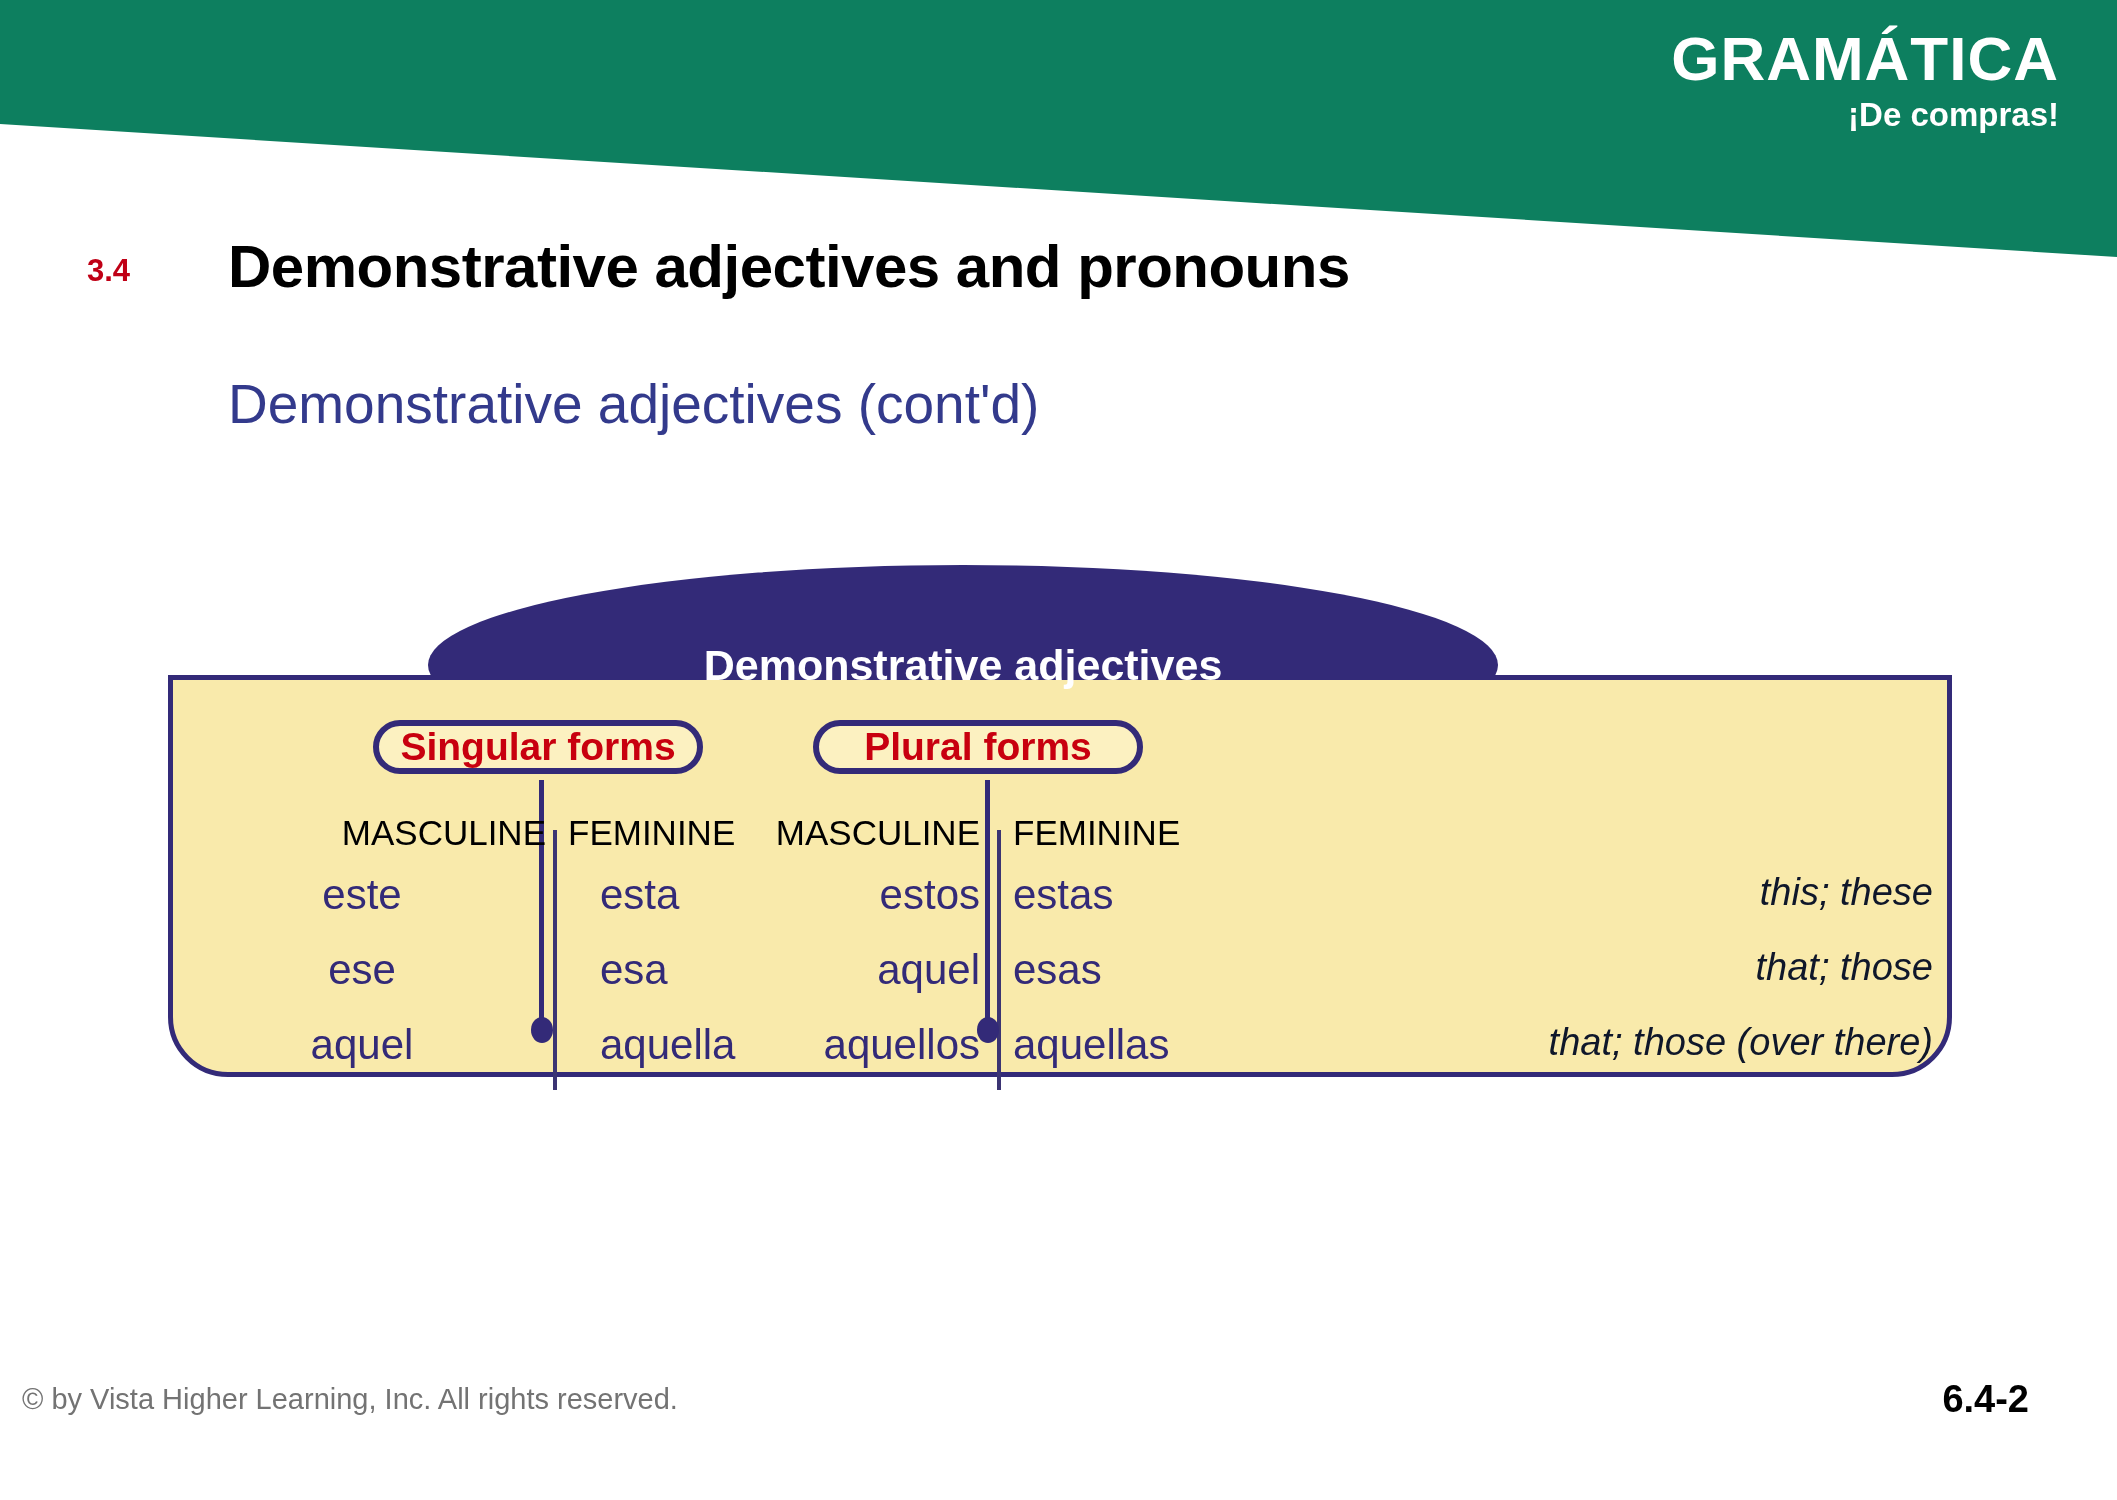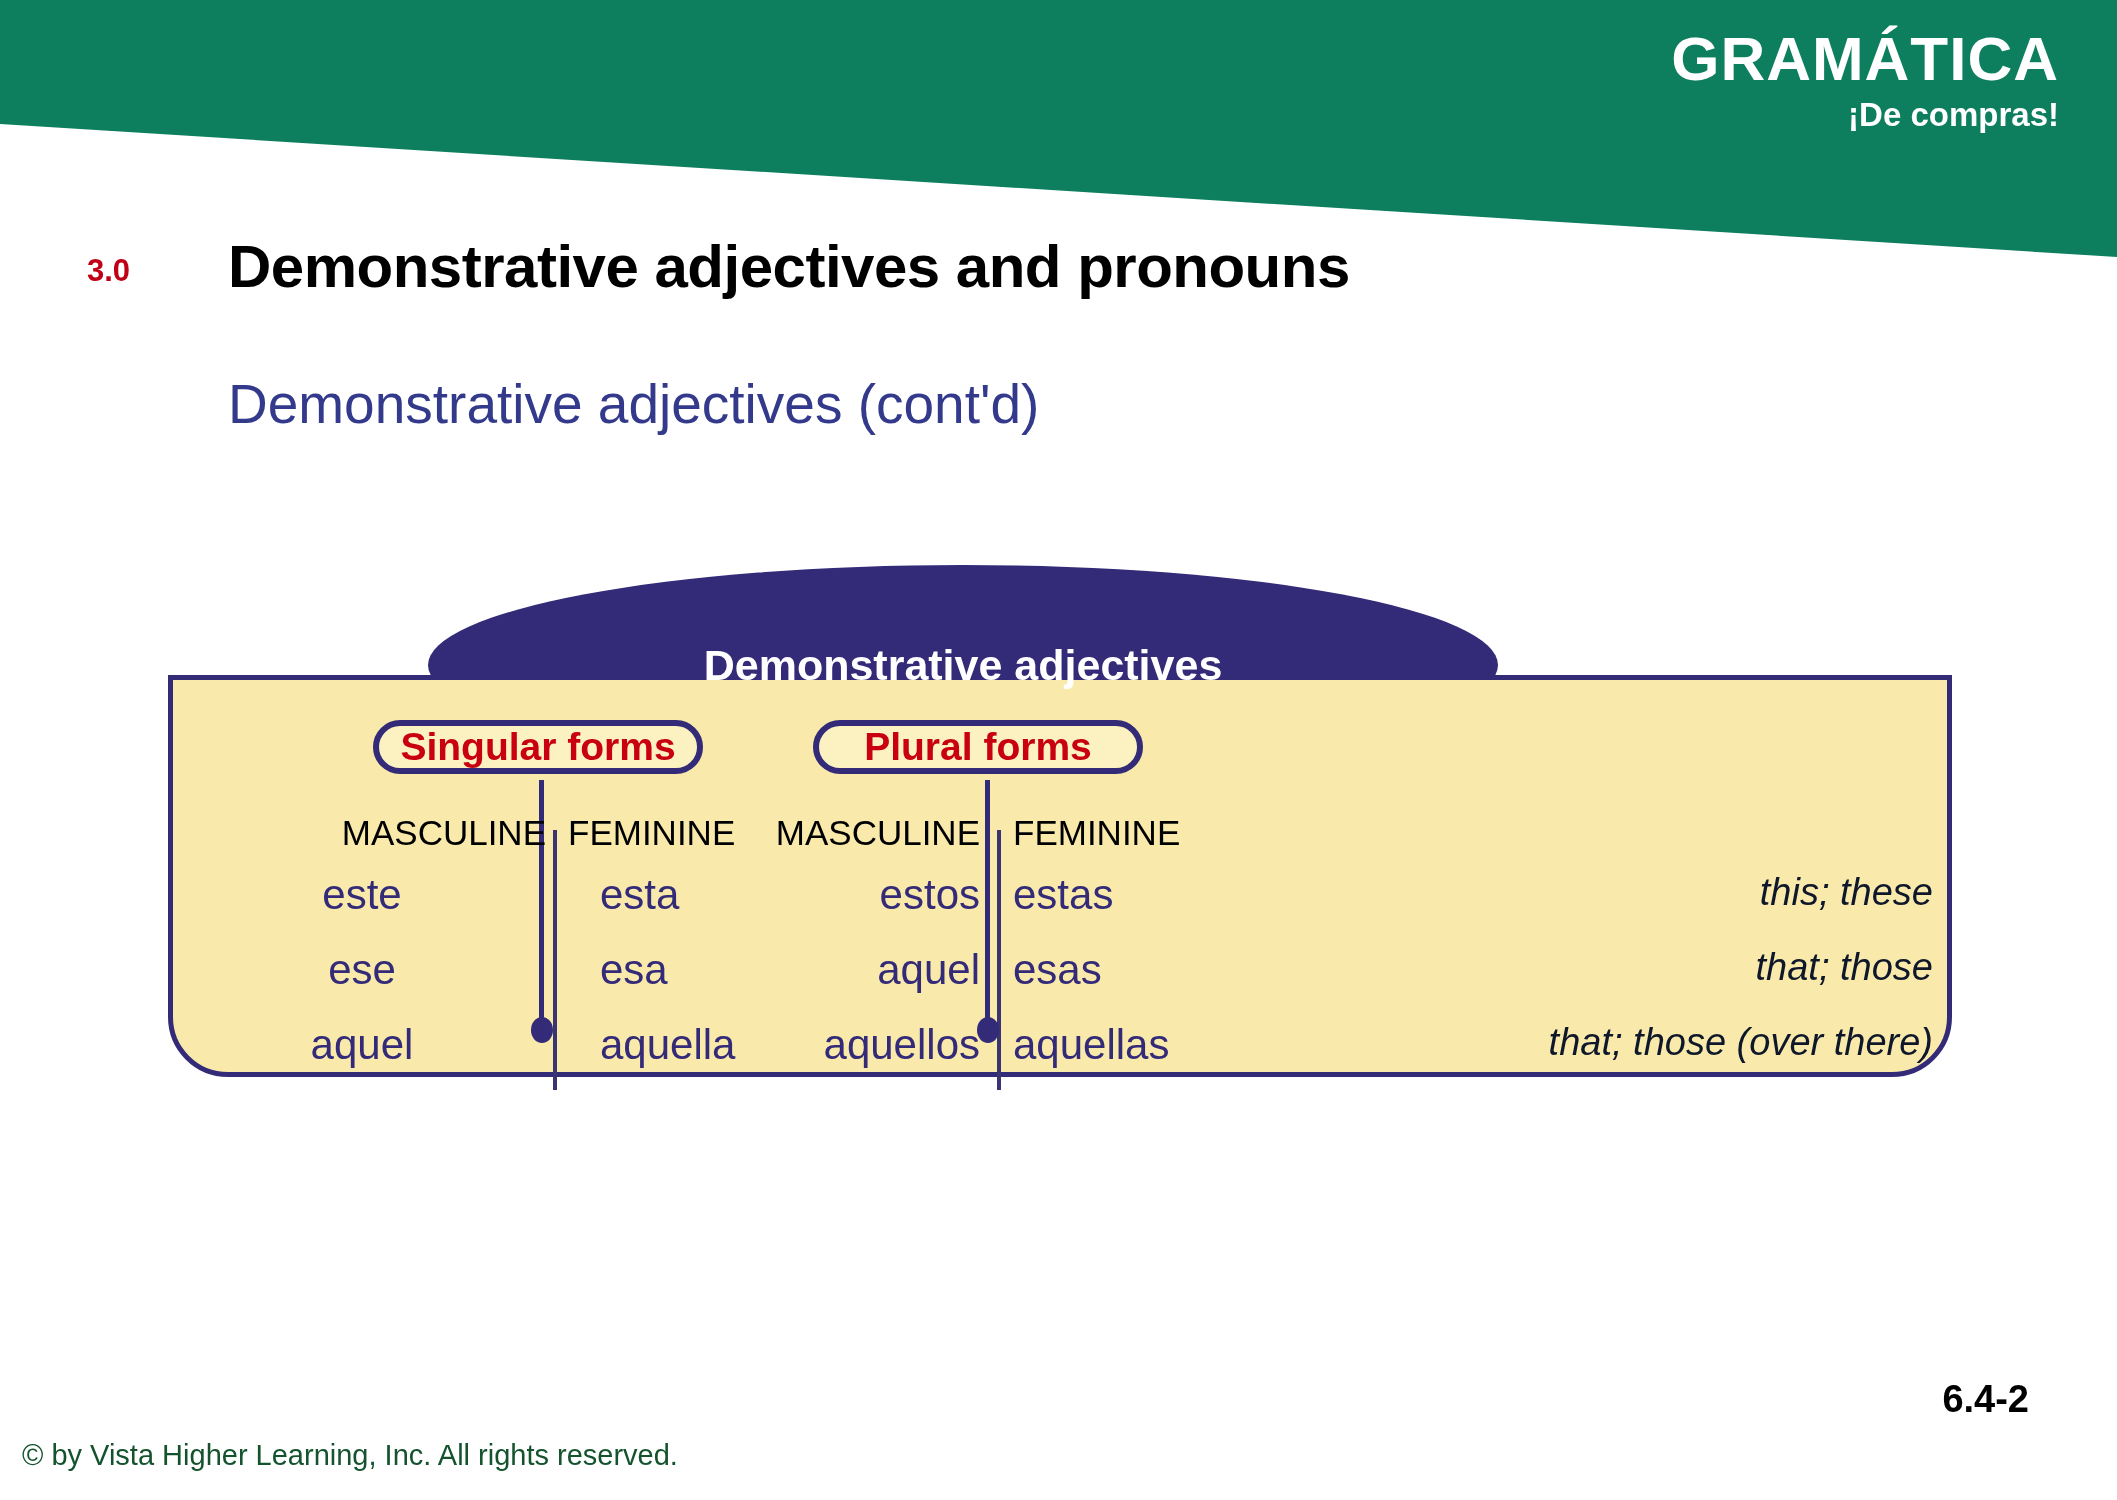--- a/index.html
+++ b/index.html
@@ -232,22 +232,22 @@
     text-align: right;
     color: #0f172a;
     font-style: italic;
     font-size: 38px;
   }
 
   
   .footer-copy {
     position: absolute;
     left: 22px;
-    top: 1439px;
-    color: #14532d;
+    top: 1383px;
+    color: #737373;
     font-size: 29px;
     font-weight: normal;
     z-index: 4;
     white-space: nowrap;
   }
   .footer-page {
     position: absolute;
     right: 88px;
     top: 1378px;
     color: #000000;
@@ -257,21 +257,21 @@
     white-space: nowrap;
   }
 </style>
 </head>
 <body>
 
 <div class="header-banner"></div>
 <div class="header-title">GRAMÁTICA</div>
 <div class="header-subtitle">¡De compras!</div>
 
-<div class="section-num">3.0</div>
+<div class="section-num">3.4</div>
 <div class="slide-title">Demonstrative adjectives and pronouns</div>
 <div class="slide-subtitle">Demonstrative adjectives (cont'd)</div>
 
 <div class="diagram">
 
   <div class="ellipse-head"></div>
   <div class="cream-box"></div>
   <div class="ellipse-label">Demonstrative adjectives</div>
 
   <div class="pill pill-singular">Singular forms</div>

